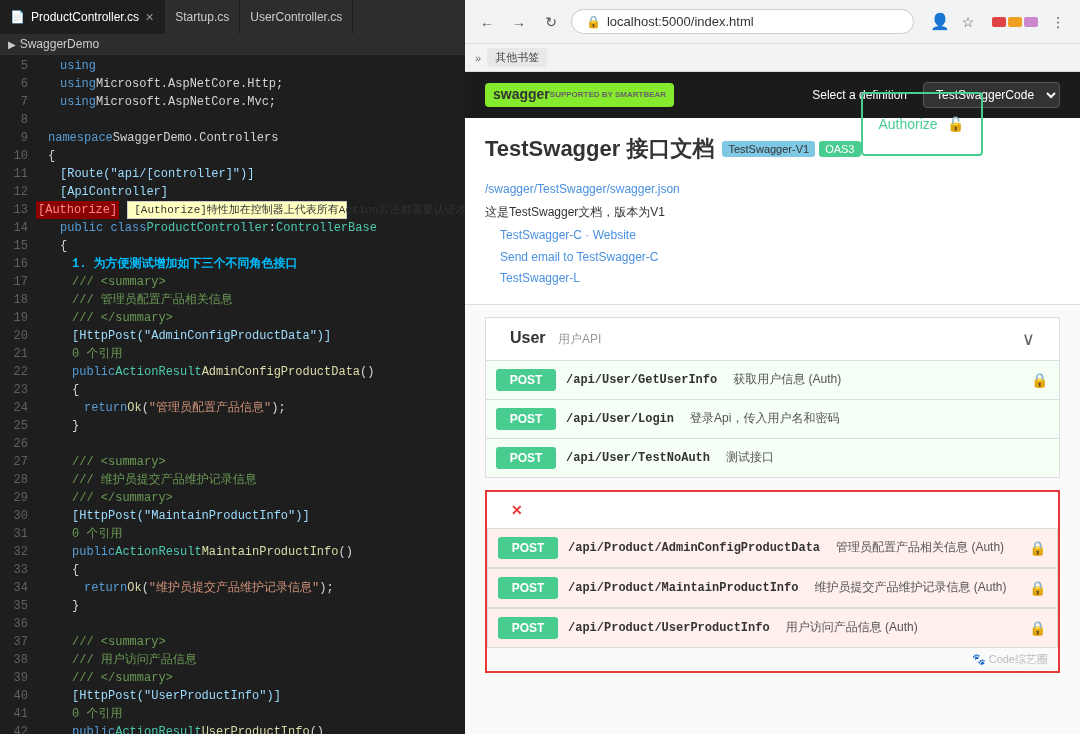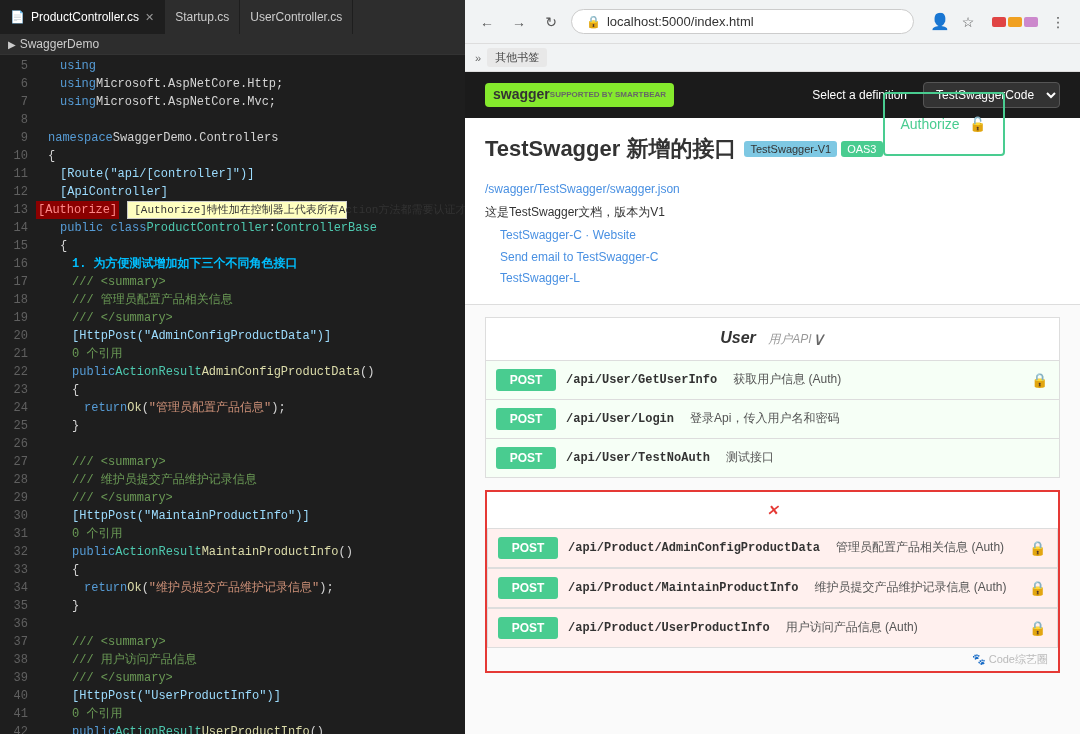--- a/index.html
+++ b/index.html
@@ -273,23 +273,22 @@
     .api-group {
       margin: 12px 0;
     }
 
     .api-group-header {
       background: #fff;
       border: 1px solid #ddd;
       padding: 10px 24px;
       display: flex;
       align-items: center;
-      justify-content: center;
+      justify-content: space-between;
       cursor: pointer;
-      font-style: italic;
     }
 
     .api-group-title {
       font-size: 16px;
       font-weight: bold;
       color: #333;
     }
 
     .api-group-subtitle {
       font-size: 12px;
@@ -639,21 +638,21 @@
         <span class="powered" style="color:#666; font-size:8px;">SUPPORTED BY SMARTBEAR</span>
       </div>
       <span class="select-def">Select a definition</span>
       <select>
         <option>TestSwaggerCode</option>
       </select>
     </div>
 
     <div class="swagger-title-section clearfix">
       <div style="display:flex; align-items:center; flex-wrap:wrap;">
-        <span class="swagger-title">TestSwagger 新增的接口</span>
+        <span class="swagger-title">TestSwagger 接口文档</span>
         <span class="badge-v1">TestSwagger-V1</span>
         <span class="badge-oas3">OAS3</span>
         <button class="authorize-btn">
           <span>Authorize</span>
           <span>🔓</span>
         </button>
       </div>
       <div class="swagger-url">/swagger/TestSwagger/swagger.json</div>
       <div class="swagger-desc">这是TestSwagger文档，版本为V1</div>
       <div class="swagger-links">

